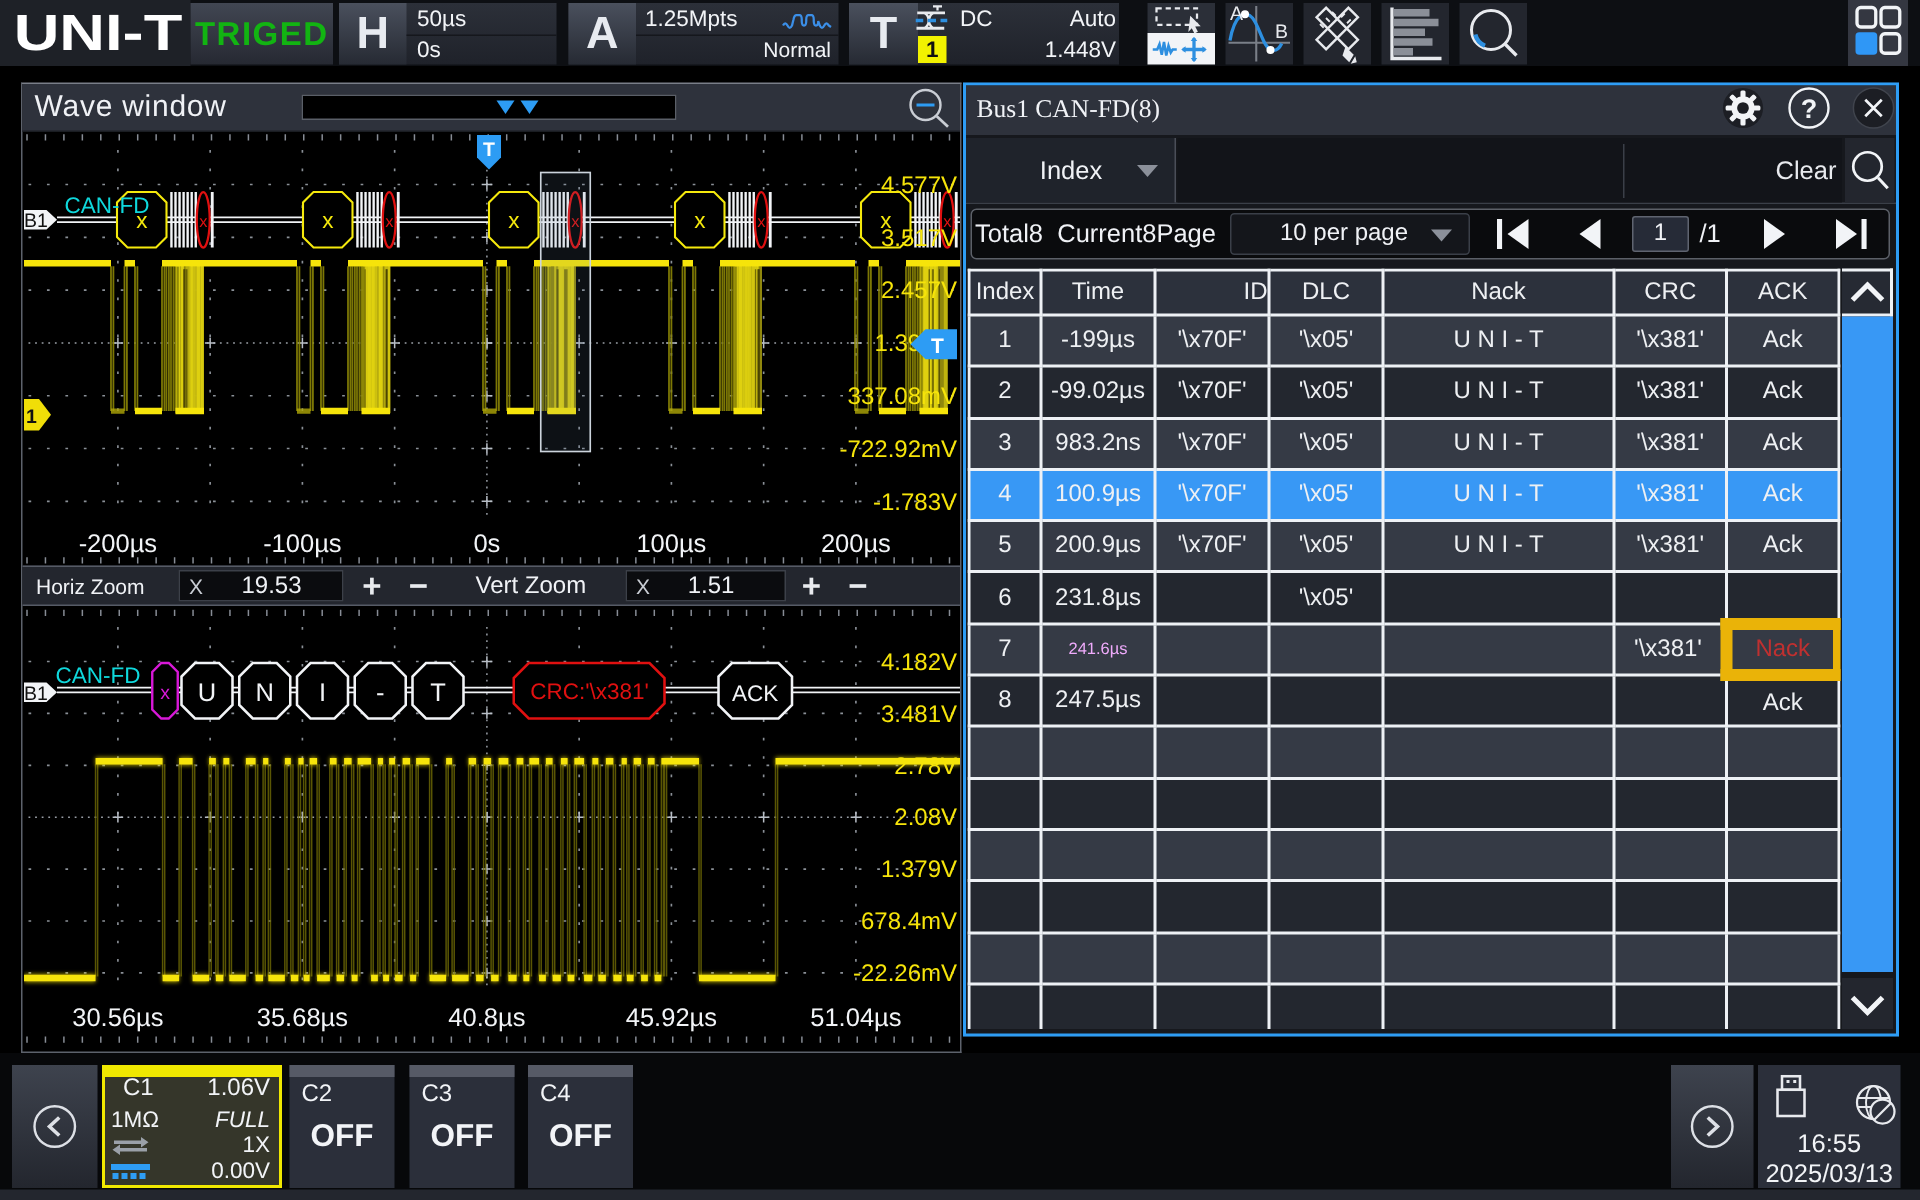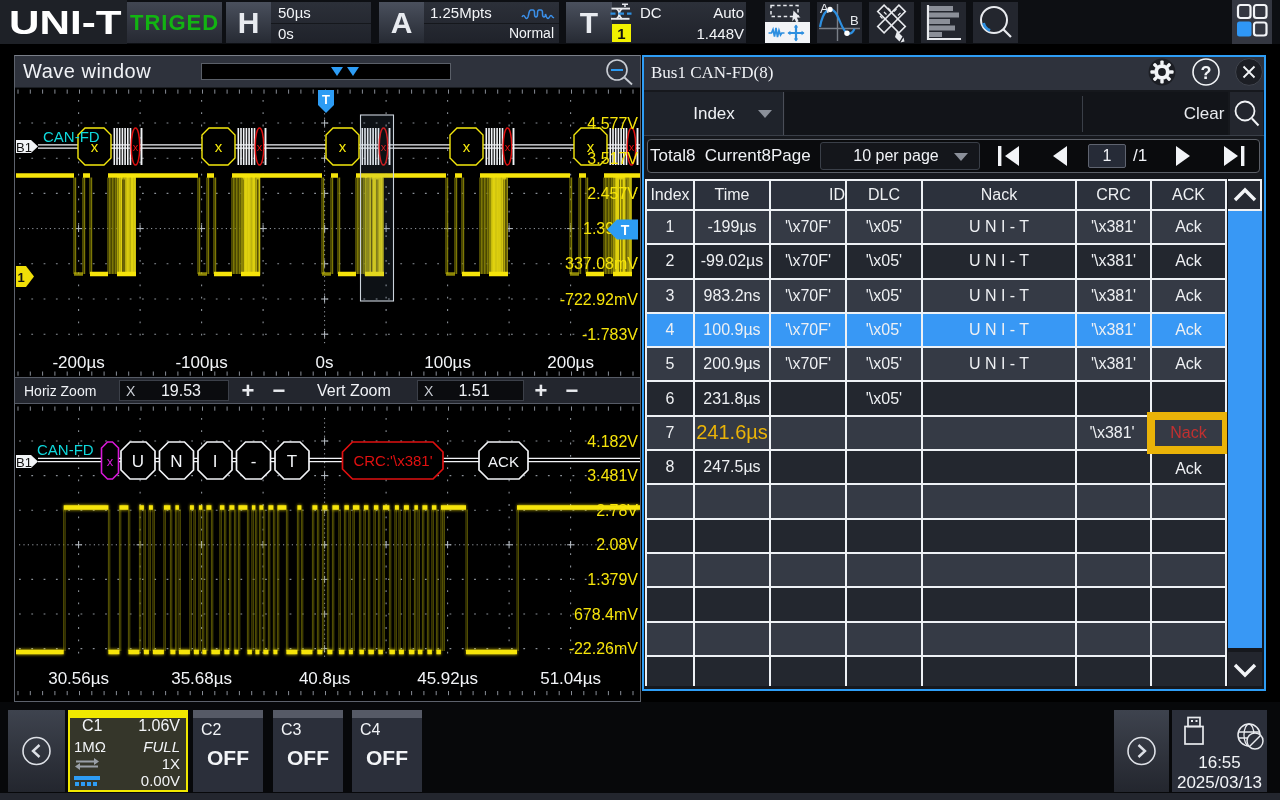--- a/index.html
+++ b/index.html
@@ -529,21 +529,21 @@
           <td style="border:2px solid #eef1f5;color:#eef0f3;font-size:16px;text-align:center;">6</td>
           <td style="border:2px solid #eef1f5;color:#eef0f3;font-size:16px;text-align:center;">231.8µs</td>
           <td style="border:2px solid #eef1f5;color:#eef0f3;font-size:16px;text-align:center;"></td>
           <td style="border:2px solid #eef1f5;color:#eef0f3;font-size:16px;text-align:center;">'\x05'</td>
           <td style="border:2px solid #eef1f5;color:#eef0f3;font-size:16px;text-align:center;"></td>
           <td style="border:2px solid #eef1f5;color:#eef0f3;font-size:16px;text-align:center;"></td>
           <td style="border:2px solid #eef1f5;color:#eef0f3;font-size:16px;text-align:center;"></td>
         </tr>
         <tr style="height:34.3px;background:#353a45;">
           <td style="border:2px solid #eef1f5;color:#eef0f3;font-size:16px;text-align:center;">7</td>
-          <td style="border:2px solid #eef1f5;color:#eab308;font-size:20px;text-align:center;">241.6µs</td>
+          <td style="border:2px solid #eef1f5;color:#f0abfc;font-size:11px;text-align:center;">241.6µs</td>
           <td style="border:2px solid #eef1f5;color:#eef0f3;font-size:16px;text-align:center;"></td>
           <td style="border:2px solid #eef1f5;color:#eef0f3;font-size:16px;text-align:center;"></td>
           <td style="border:2px solid #eef1f5;color:#eef0f3;font-size:16px;text-align:center;"></td>
           <td style="border:2px solid #eef1f5;color:#eef0f3;font-size:16px;text-align:center;">'\x381'</td>
           <td style="border:8px solid #eab308;color:#eef0f3;font-size:16px;text-align:center;"><span style="color:#c03030">Nack</span></td>
         </tr>
         <tr style="height:34.3px;background:#23272f;">
           <td style="border:2px solid #eef1f5;color:#eef0f3;font-size:16px;text-align:center;">8</td>
           <td style="border:2px solid #eef1f5;color:#eef0f3;font-size:16px;text-align:center;">247.5µs</td>
           <td style="border:2px solid #eef1f5;color:#eef0f3;font-size:16px;text-align:center;"></td>

